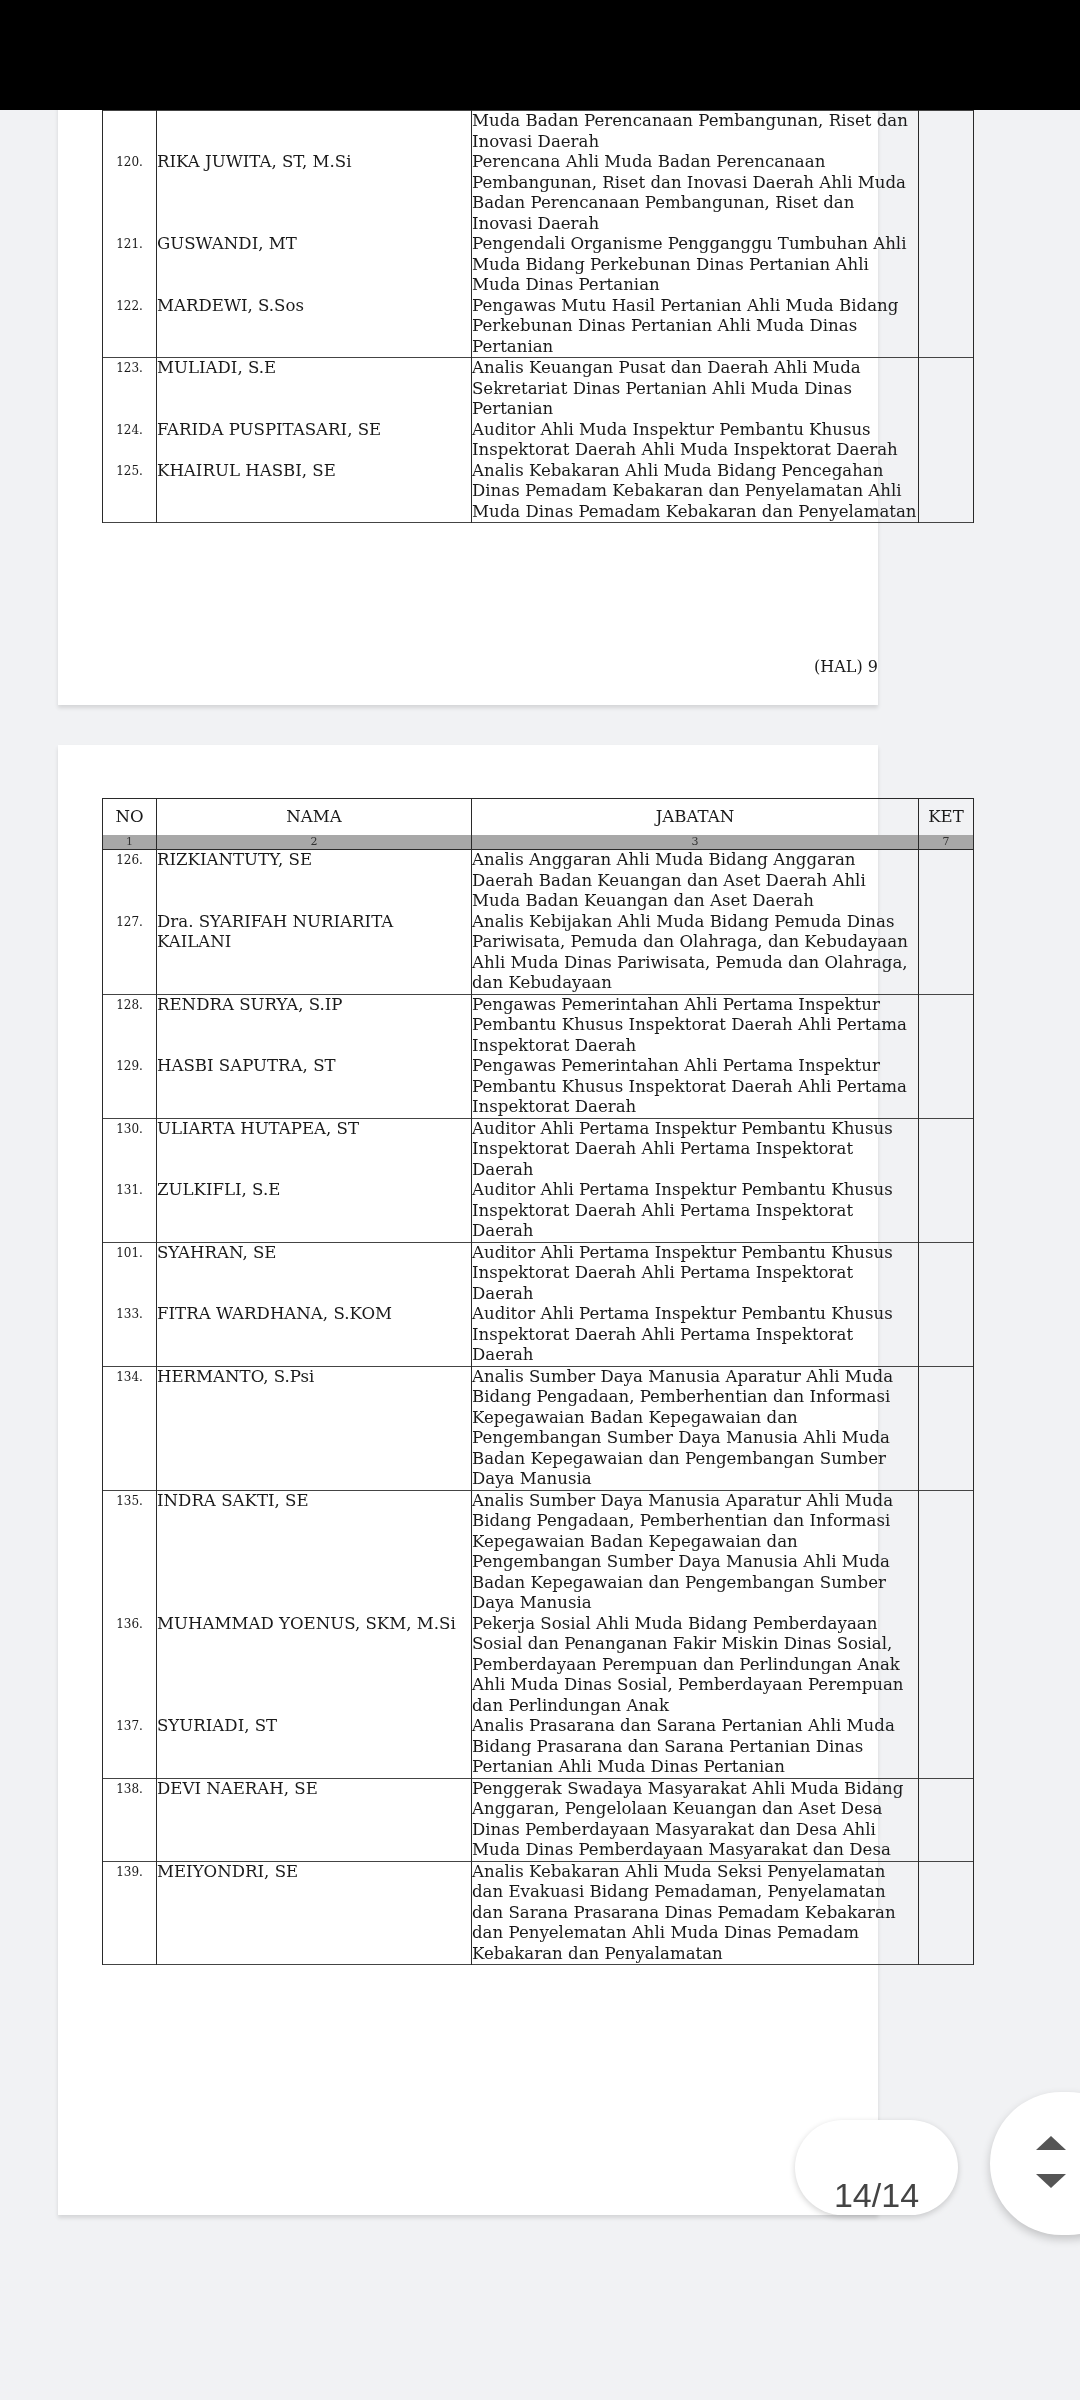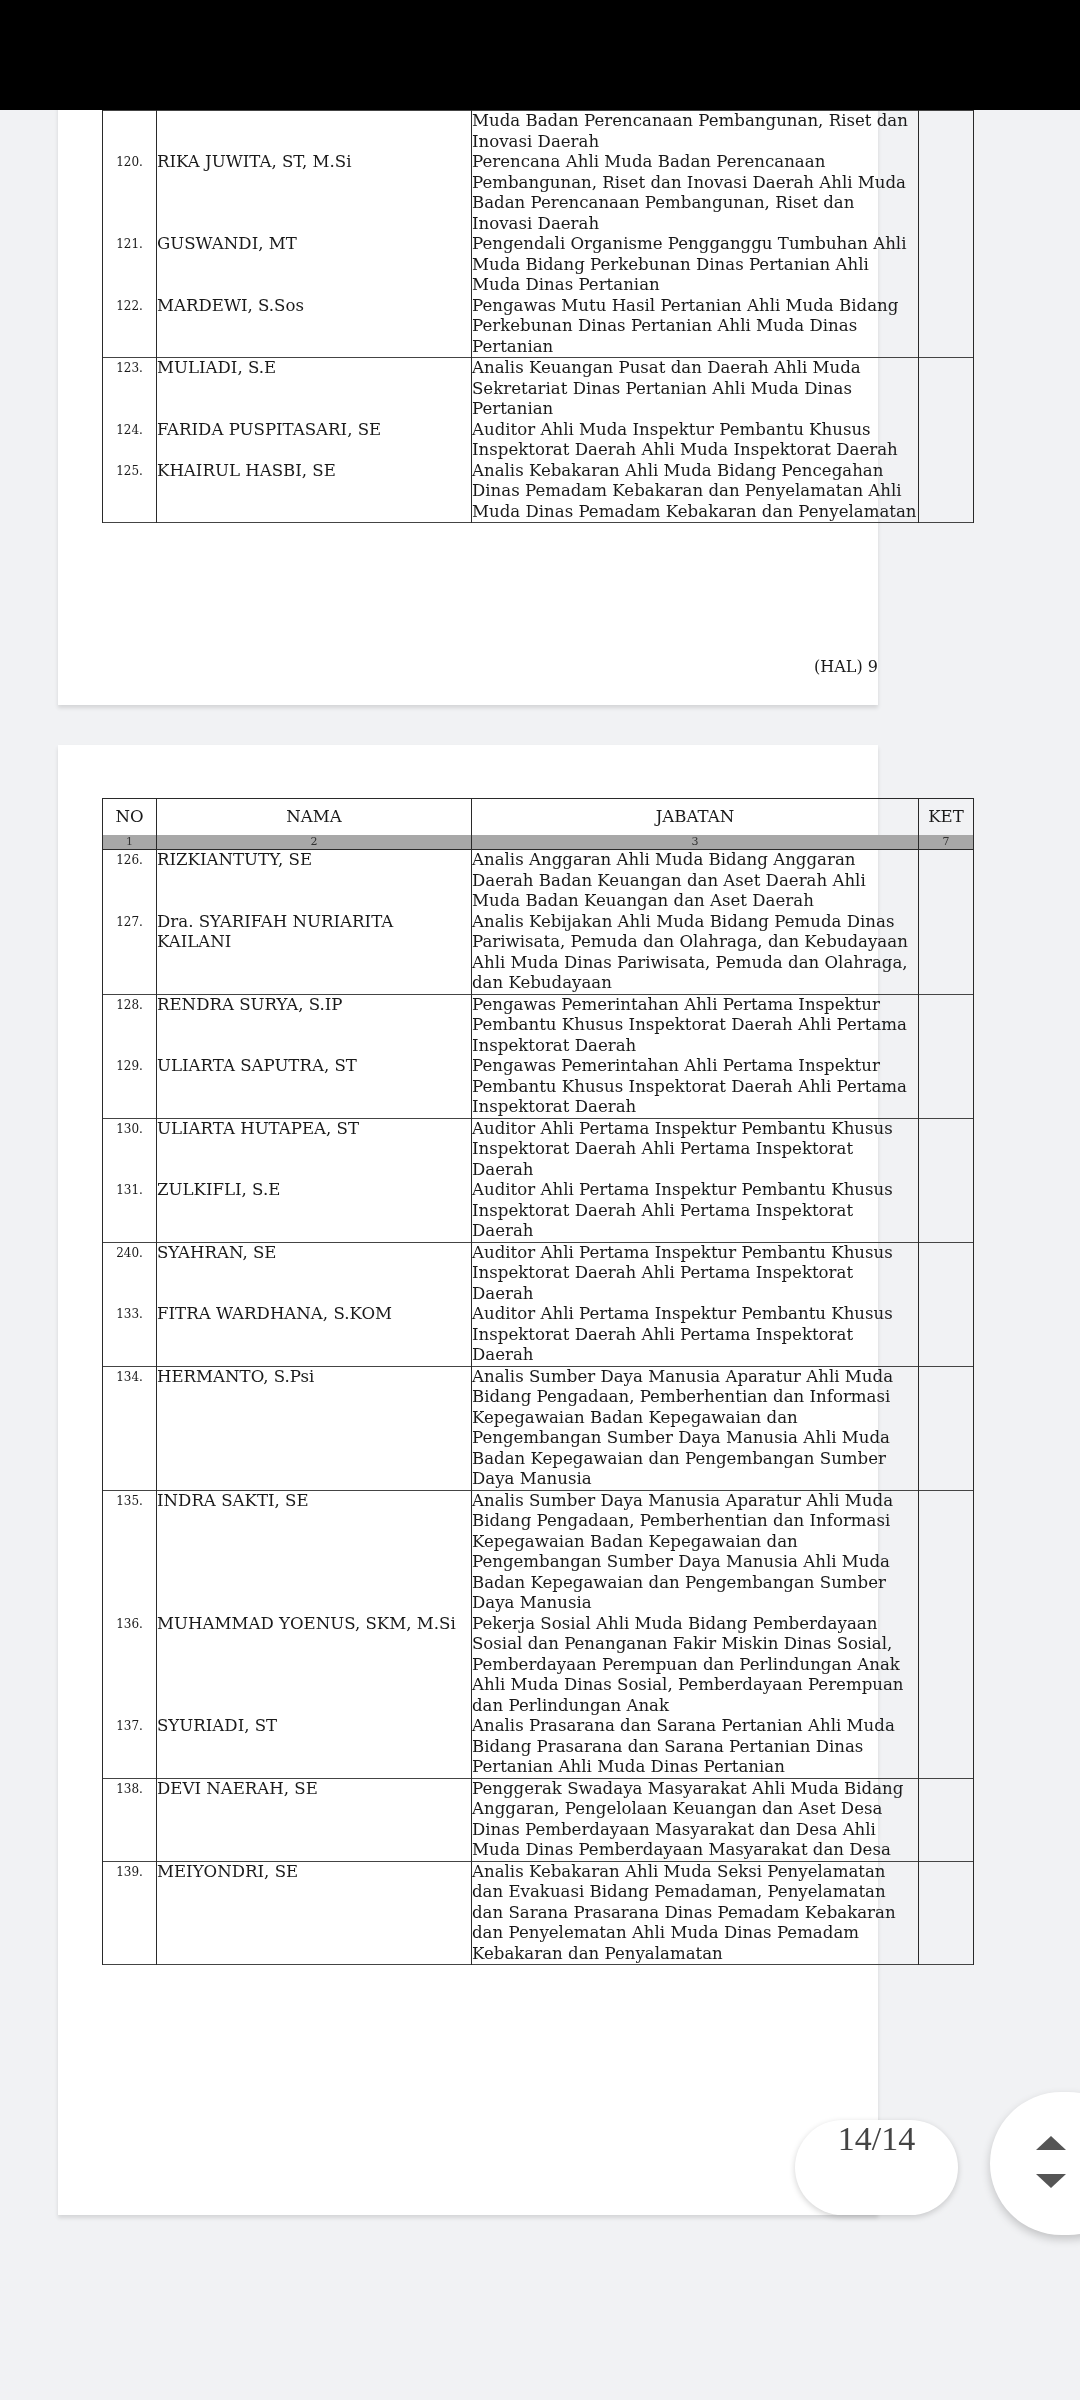--- a/index.html
+++ b/index.html
@@ -110,23 +110,23 @@
   .page-counter {
     position: absolute;
     left: 795px;
     top: 2120px;
     width: 163px;
     height: 95px;
     border-radius: 48px;
     background: #ffffff;
     box-shadow: 0 2px 6px rgba(0,0,0,0.18);
     display: flex;
-    align-items: flex-start;
+    align-items: flex-end;
     justify-content: center;
-    font-family: Liberation Serif, serif;
+    font-family: Liberation Sans, sans-serif;
     font-size: 34px;
     color: #444;
     z-index: 4;
   }
   .scroll-fab {
     position: absolute;
     left: 990px;
     top: 2092px;
     width: 150px;
     height: 143px;
@@ -257,21 +257,21 @@
 
     <tbody class="group">
       <tr>
         <td class="no">128.</td>
         <td class="nama">RENDRA SURYA, S.IP</td>
         <td class="jab">Pengawas Pemerintahan Ahli Pertama Inspektur Pembantu Khusus Inspektorat Daerah Ahli Pertama Inspektorat Daerah</td>
         <td class="ket"></td>
       </tr>
       <tr>
         <td class="no">129.</td>
-        <td class="nama">ULIARTA SAPUTRA, ST</td>
+        <td class="nama">HASBI SAPUTRA, ST</td>
         <td class="jab">Pengawas Pemerintahan Ahli Pertama Inspektur Pembantu Khusus Inspektorat Daerah Ahli Pertama Inspektorat Daerah</td>
         <td class="ket"></td>
       </tr>
     </tbody>
 
     <tbody class="group">
       <tr>
         <td class="no">130.</td>
         <td class="nama">ULIARTA HUTAPEA, ST</td>
         <td class="jab">Auditor Ahli Pertama Inspektur Pembantu Khusus Inspektorat Daerah Ahli Pertama Inspektorat Daerah</td>
@@ -280,21 +280,21 @@
       <tr>
         <td class="no">131.</td>
         <td class="nama">ZULKIFLI, S.E</td>
         <td class="jab">Auditor Ahli Pertama Inspektur Pembantu Khusus Inspektorat Daerah Ahli Pertama Inspektorat Daerah</td>
         <td class="ket"></td>
       </tr>
     </tbody>
 
     <tbody class="group">
       <tr>
-        <td class="no">240.</td>
+        <td class="no">101.</td>
         <td class="nama">SYAHRAN, SE</td>
         <td class="jab">Auditor Ahli Pertama Inspektur Pembantu Khusus Inspektorat Daerah Ahli Pertama Inspektorat Daerah</td>
         <td class="ket"></td>
       </tr>
       <tr>
         <td class="no">133.</td>
         <td class="nama">FITRA WARDHANA, S.KOM</td>
         <td class="jab">Auditor Ahli Pertama Inspektur Pembantu Khusus Inspektorat Daerah Ahli Pertama Inspektorat Daerah</td>
         <td class="ket"></td>
       </tr>

